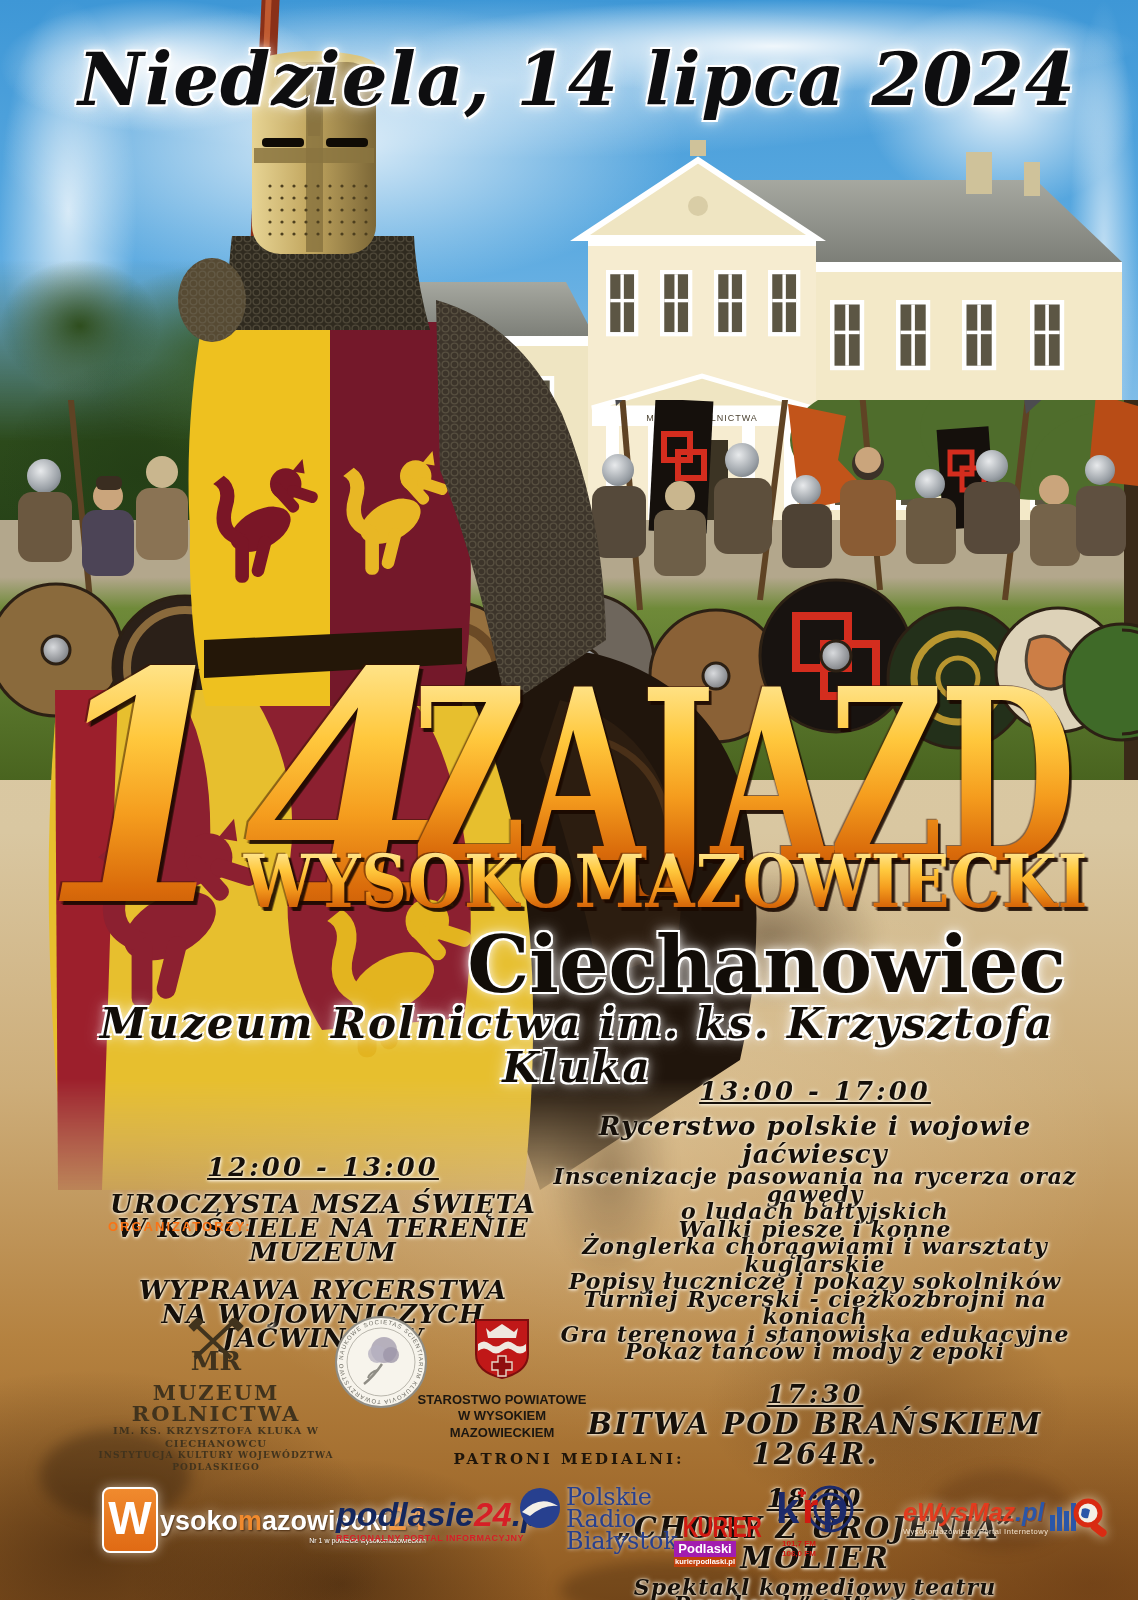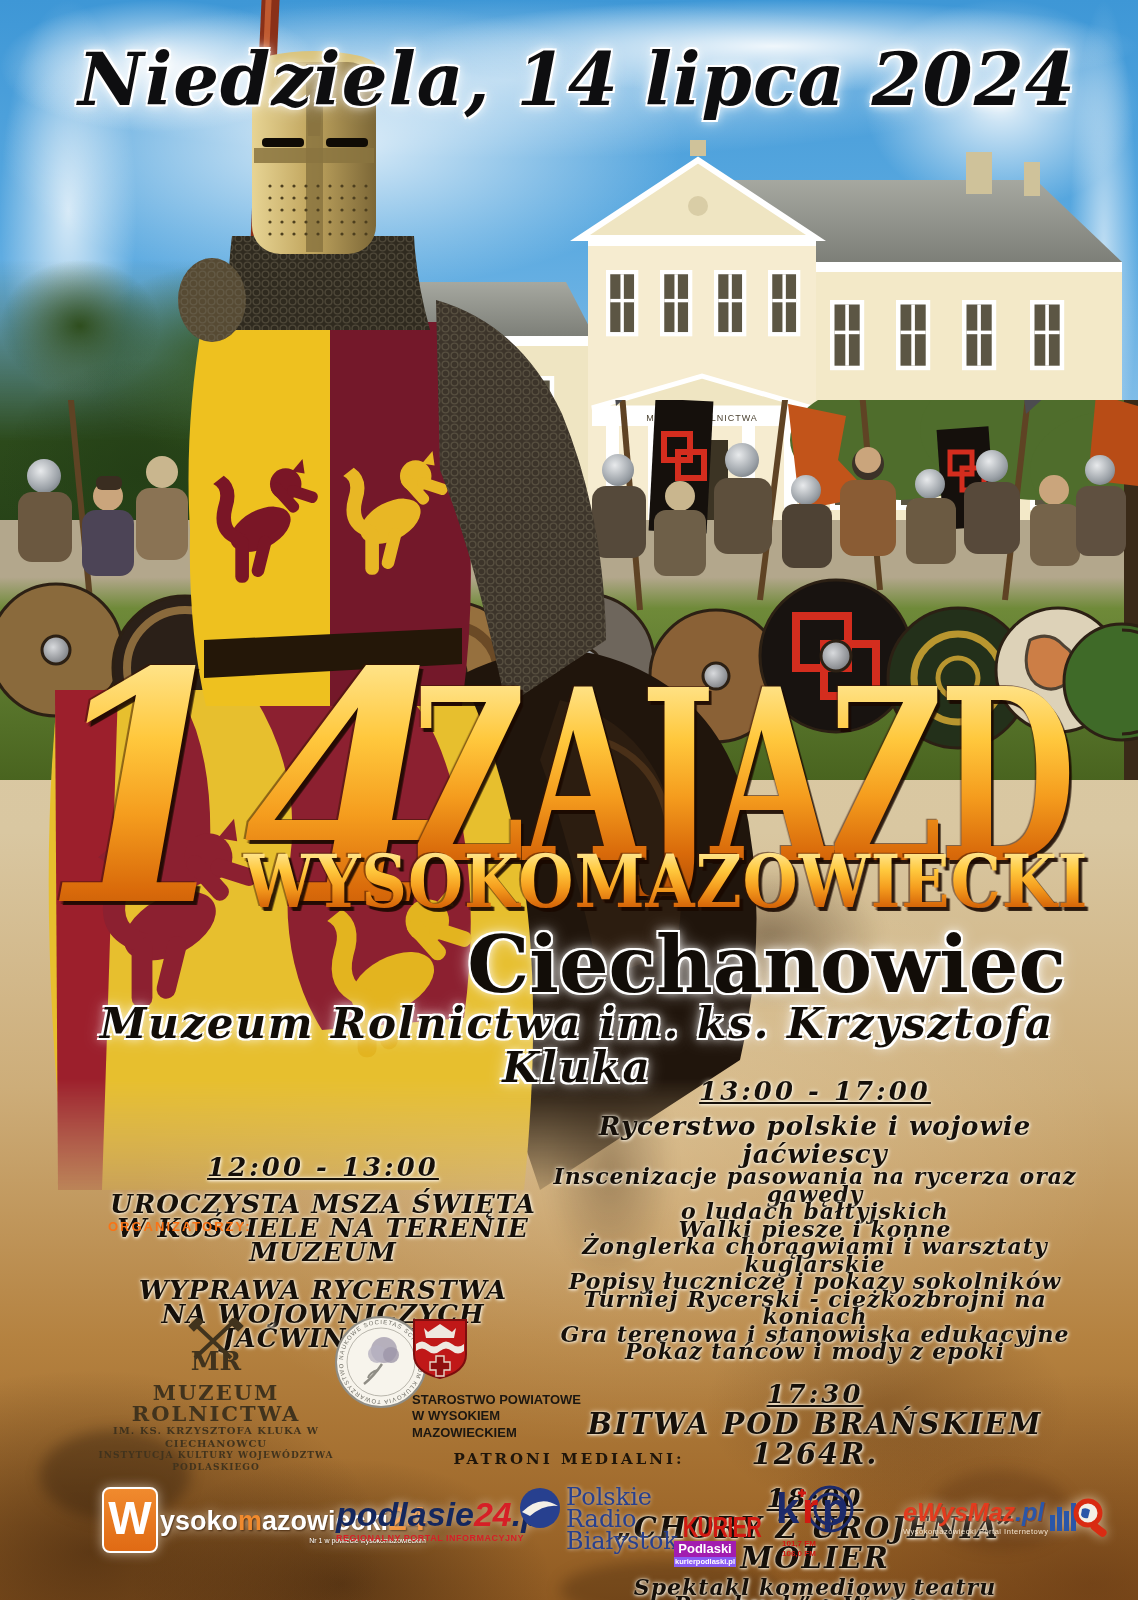--- a/index.html
+++ b/index.html
@@ -82,21 +82,21 @@
   .mt6{margin-top:6px;}.mt10{margin-top:10px;}.mt14{margin-top:14px;}.mt18{margin-top:18px;}
 
   
   .org-label{position:absolute;left:108px;top:1220px;
     font:700 13px/1 "Liberation Sans",sans-serif;letter-spacing:2px;color:#f97316;}
   .org-museum{position:absolute;left:86px;top:1318px;width:260px;text-align:center;color:#41331d;}
   .org-museum .nm{font:700 21px/1 "DejaVu Serif",serif;letter-spacing:2px;margin-top:4px;}
   .org-museum .l2{font:700 10px/1.3 "DejaVu Serif",serif;letter-spacing:1px;}
   .org-museum .l3{font:700 9px/1.3 "DejaVu Serif",serif;letter-spacing:1px;}
   .org-seal{position:absolute;left:334px;top:1314px;}
-  .org-county{position:absolute;left:412px;top:1318px;width:180px;text-align:left;}
+  .org-county{position:absolute;left:412px;top:1318px;width:180px;text-align:center;}
   .org-county .txt{font:700 13px/1.25 "Liberation Sans",sans-serif;color:#1c1711;margin-top:8px;}
 
   
   .pat-label{position:absolute;left:0;right:0;top:1452px;text-align:center;
     font:700 15px/1 "DejaVu Serif",serif;letter-spacing:3px;color:#1f150a;}
   .logo{position:absolute;white-space:nowrap;}
   
   .wm24{left:102px;top:1487px;display:flex;align-items:flex-start;
     filter:drop-shadow(0 0 6px rgba(255,240,220,.55));}
   .wm24 .wbox{width:52px;height:62px;background:linear-gradient(180deg,#f08a2e,#e06a14);
@@ -115,21 +115,21 @@
   .pod .tag{display:block;font:700 9px/1.7 "Liberation Sans",sans-serif;color:#d61f26;letter-spacing:.5px;}
   
   .prb{left:518px;top:1486px;display:flex;align-items:flex-start;}
   .prb .txt{font:400 24px/0.92 "DejaVu Serif",serif;color:#27408f;margin-left:4px;
     text-shadow:0 0 4px rgba(255,250,240,.7);}
   
   .kur{left:674px;top:1514px;width:62px;text-align:center;}
   .kur .t1{font:700 30px/26px "Liberation Sans",sans-serif;color:#d11a12;transform:scaleX(.72);
     transform-origin:center;letter-spacing:-1px;}
   .kur .t2{background:#a21caf;color:#fff;font:700 13px/16px "Liberation Sans",sans-serif;margin-top:1px;}
-  .kur .t3{background:#8b5cf6;color:#fff;font:700 7.5px/10px "Liberation Sans",sans-serif;}
+  .kur .t3{background:#c2410c;color:#fff;font:700 7.5px/10px "Liberation Sans",sans-serif;}
   
   .krp{left:768px;top:1485px;}
   .krp .fm{font:700 8px/1.25 "Liberation Sans",sans-serif;color:#d11a12;margin:-4px 0 0 14px;}
   
   .ewm{left:903px;top:1497px;display:flex;align-items:center;
     filter:drop-shadow(0 0 6px rgba(255,240,215,.65));}
   .ewm .t1{font:italic 700 25px/1 "Liberation Sans",sans-serif;color:#e33b1e;
     text-shadow:1px 1px 0 rgba(120,30,5,.4);}
   .ewm .blue{color:#2a56a8;}
   .ewm .tag{display:block;font:400 7.5px/1.8 "Liberation Sans",sans-serif;color:#f3e3cd;letter-spacing:.5px;}

